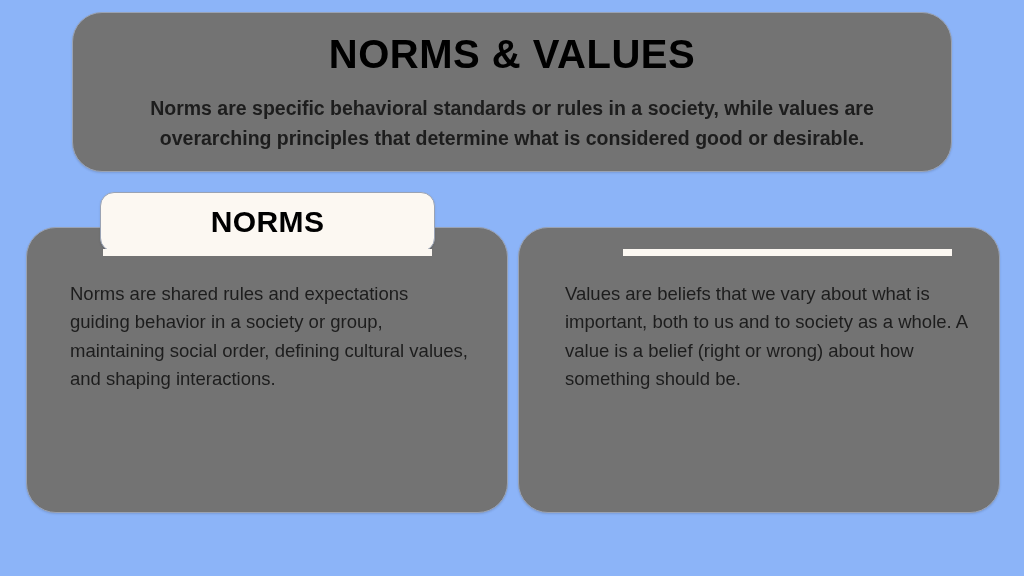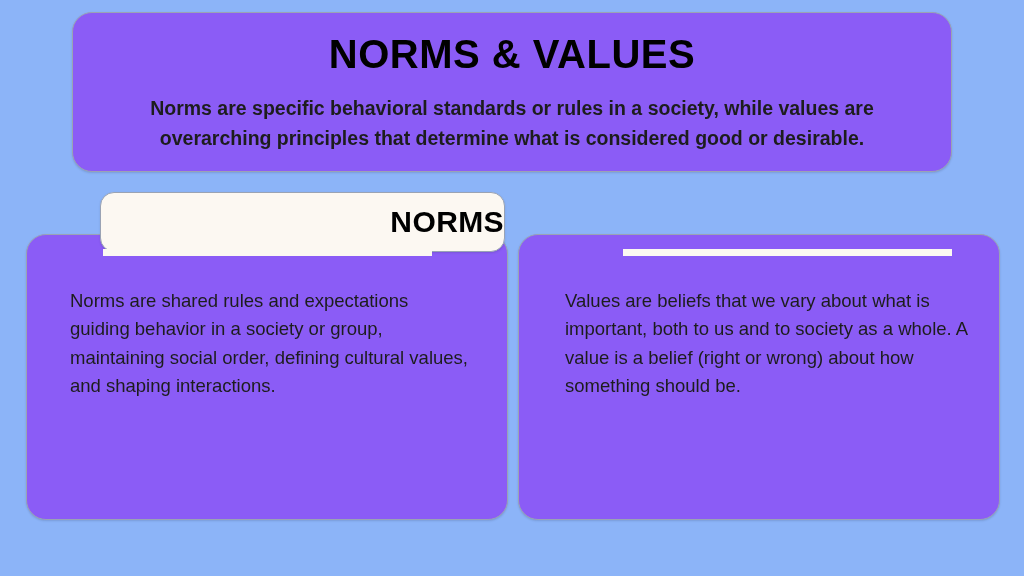--- a/index.html
+++ b/index.html
@@ -14,23 +14,23 @@
     font-family:"Liberation Sans", sans-serif;
     position:relative;
     -webkit-font-smoothing:antialiased;
   }
 
   .stage { position:absolute; inset:0; }
 
   
   .card {
     position:absolute;
-    background:#8b5cf6;
+    background:#737373;
     border:1.5px solid #9aa3b4;
-    border-radius:20px;
+    border-radius:30px;
     box-shadow:0 1px 2px rgba(40,50,70,0.18);
   }
 
   
   .header-card {
     left:72px; top:12px;
     width:880px; height:160px;
     padding:14px 34px 10px;
     display:flex;
     flex-direction:column;
@@ -53,21 +53,21 @@
     font-weight:700;
     color:#1d1d1d;
     line-height:1.52;
     text-align:center;
     margin-top:16px;
     max-width:830px;
   }
 
   
   .col-card {
-    top:234px;
+    top:227px;
     height:286px;
     padding:52px 22px 12px;
   }
   .col-left  { left:26px;  width:482px; }
   .col-right { left:518px; width:482px; }
 
   .col-body {
     font-size:18.5px;
     color:#1d1d1d;
     line-height:1.53;
@@ -84,21 +84,21 @@
     height:60px;
     background:#fcf8f2;
     border:1.5px solid #9aa3b4;
     border-radius:14px;
     display:flex;
     align-items:center;
     justify-content:center;
     z-index:5;
     box-shadow:0 1px 2px rgba(40,50,70,0.16);
   }
-  .tab-norms  { left:100px; width:405px;justify-content:flex-end; }
+  .tab-norms  { left:100px; width:335px; }
   .tab-values { left:620px; width:335px; }
 
   .tab-label {
     font-size:30px;
     font-weight:bold;
     color:#000;
     letter-spacing:0.4px;
     line-height:1;
   }
 

